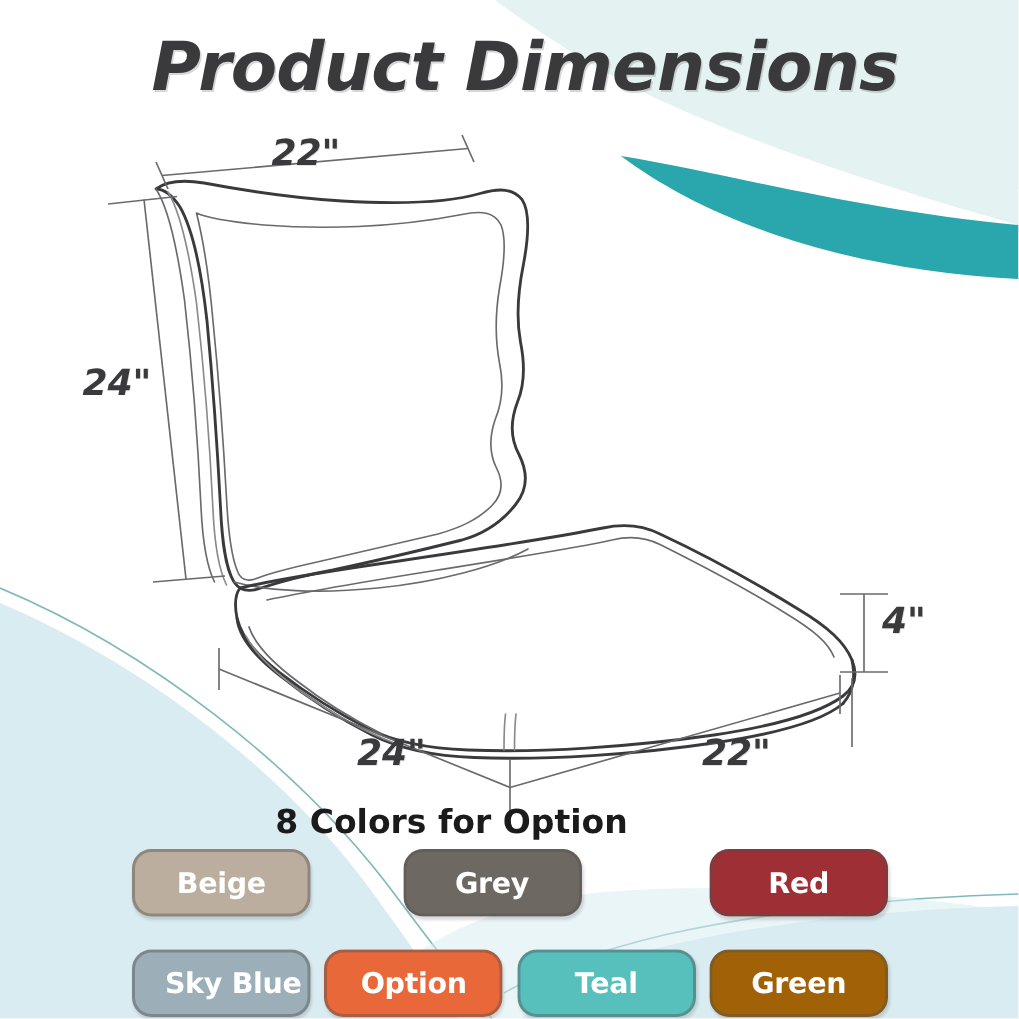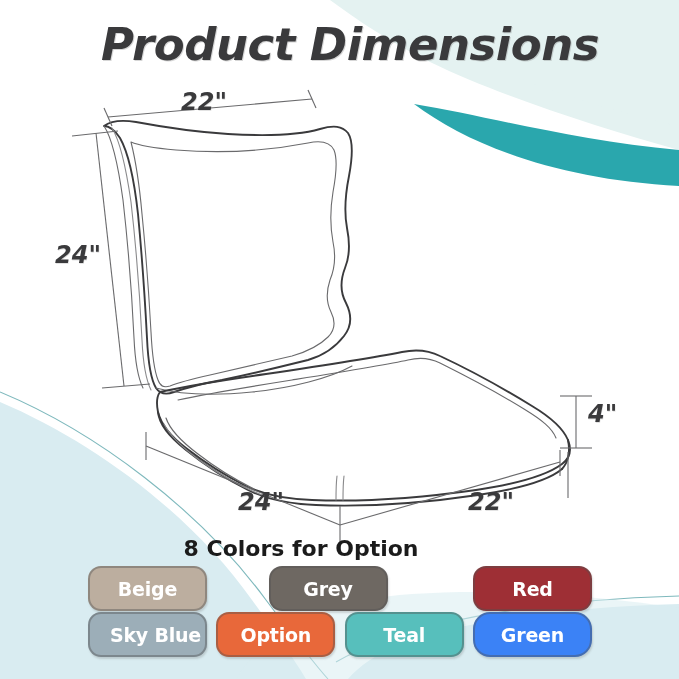--- a/index.html
+++ b/index.html
@@ -96,21 +96,21 @@
   }
 
   .swatch-grid {
     position: absolute;
     left: 88px;
     top: 566px;
     width: 504px;
     z-index: 6;
     display: flex;
     flex-direction: column;
-    gap: 1px;
+    gap: 22px;
   }
   .swatch-row {
     display: flex;
     flex-direction: row;
     justify-content: space-between;
     gap: 8px;
   }
   .swatch {
     width: 119px;
     height: 45px;
@@ -302,20 +302,20 @@
     <div class="swatch-row">
       <div class="swatch" style="background-color: rgb(156, 174, 184); padding-left: 16px;">
         <span class="swatch-label">Sky Blue</span>
       </div>
       <div class="swatch" style="background-color: rgb(232, 104, 58);">
         <span class="swatch-label">Option</span>
       </div>
       <div class="swatch" style="background-color: rgb(87, 191, 188);">
         <span class="swatch-label">Teal</span>
       </div>
-      <div class="swatch" style="background-color: #3b82f6; border-radius: 17px;">
+      <div class="swatch" style="background-color: #a16207;">
         <span class="swatch-label">Green</span>
       </div>
     </div>
 
   </div>
 
 </div>
 
 </body></html>

